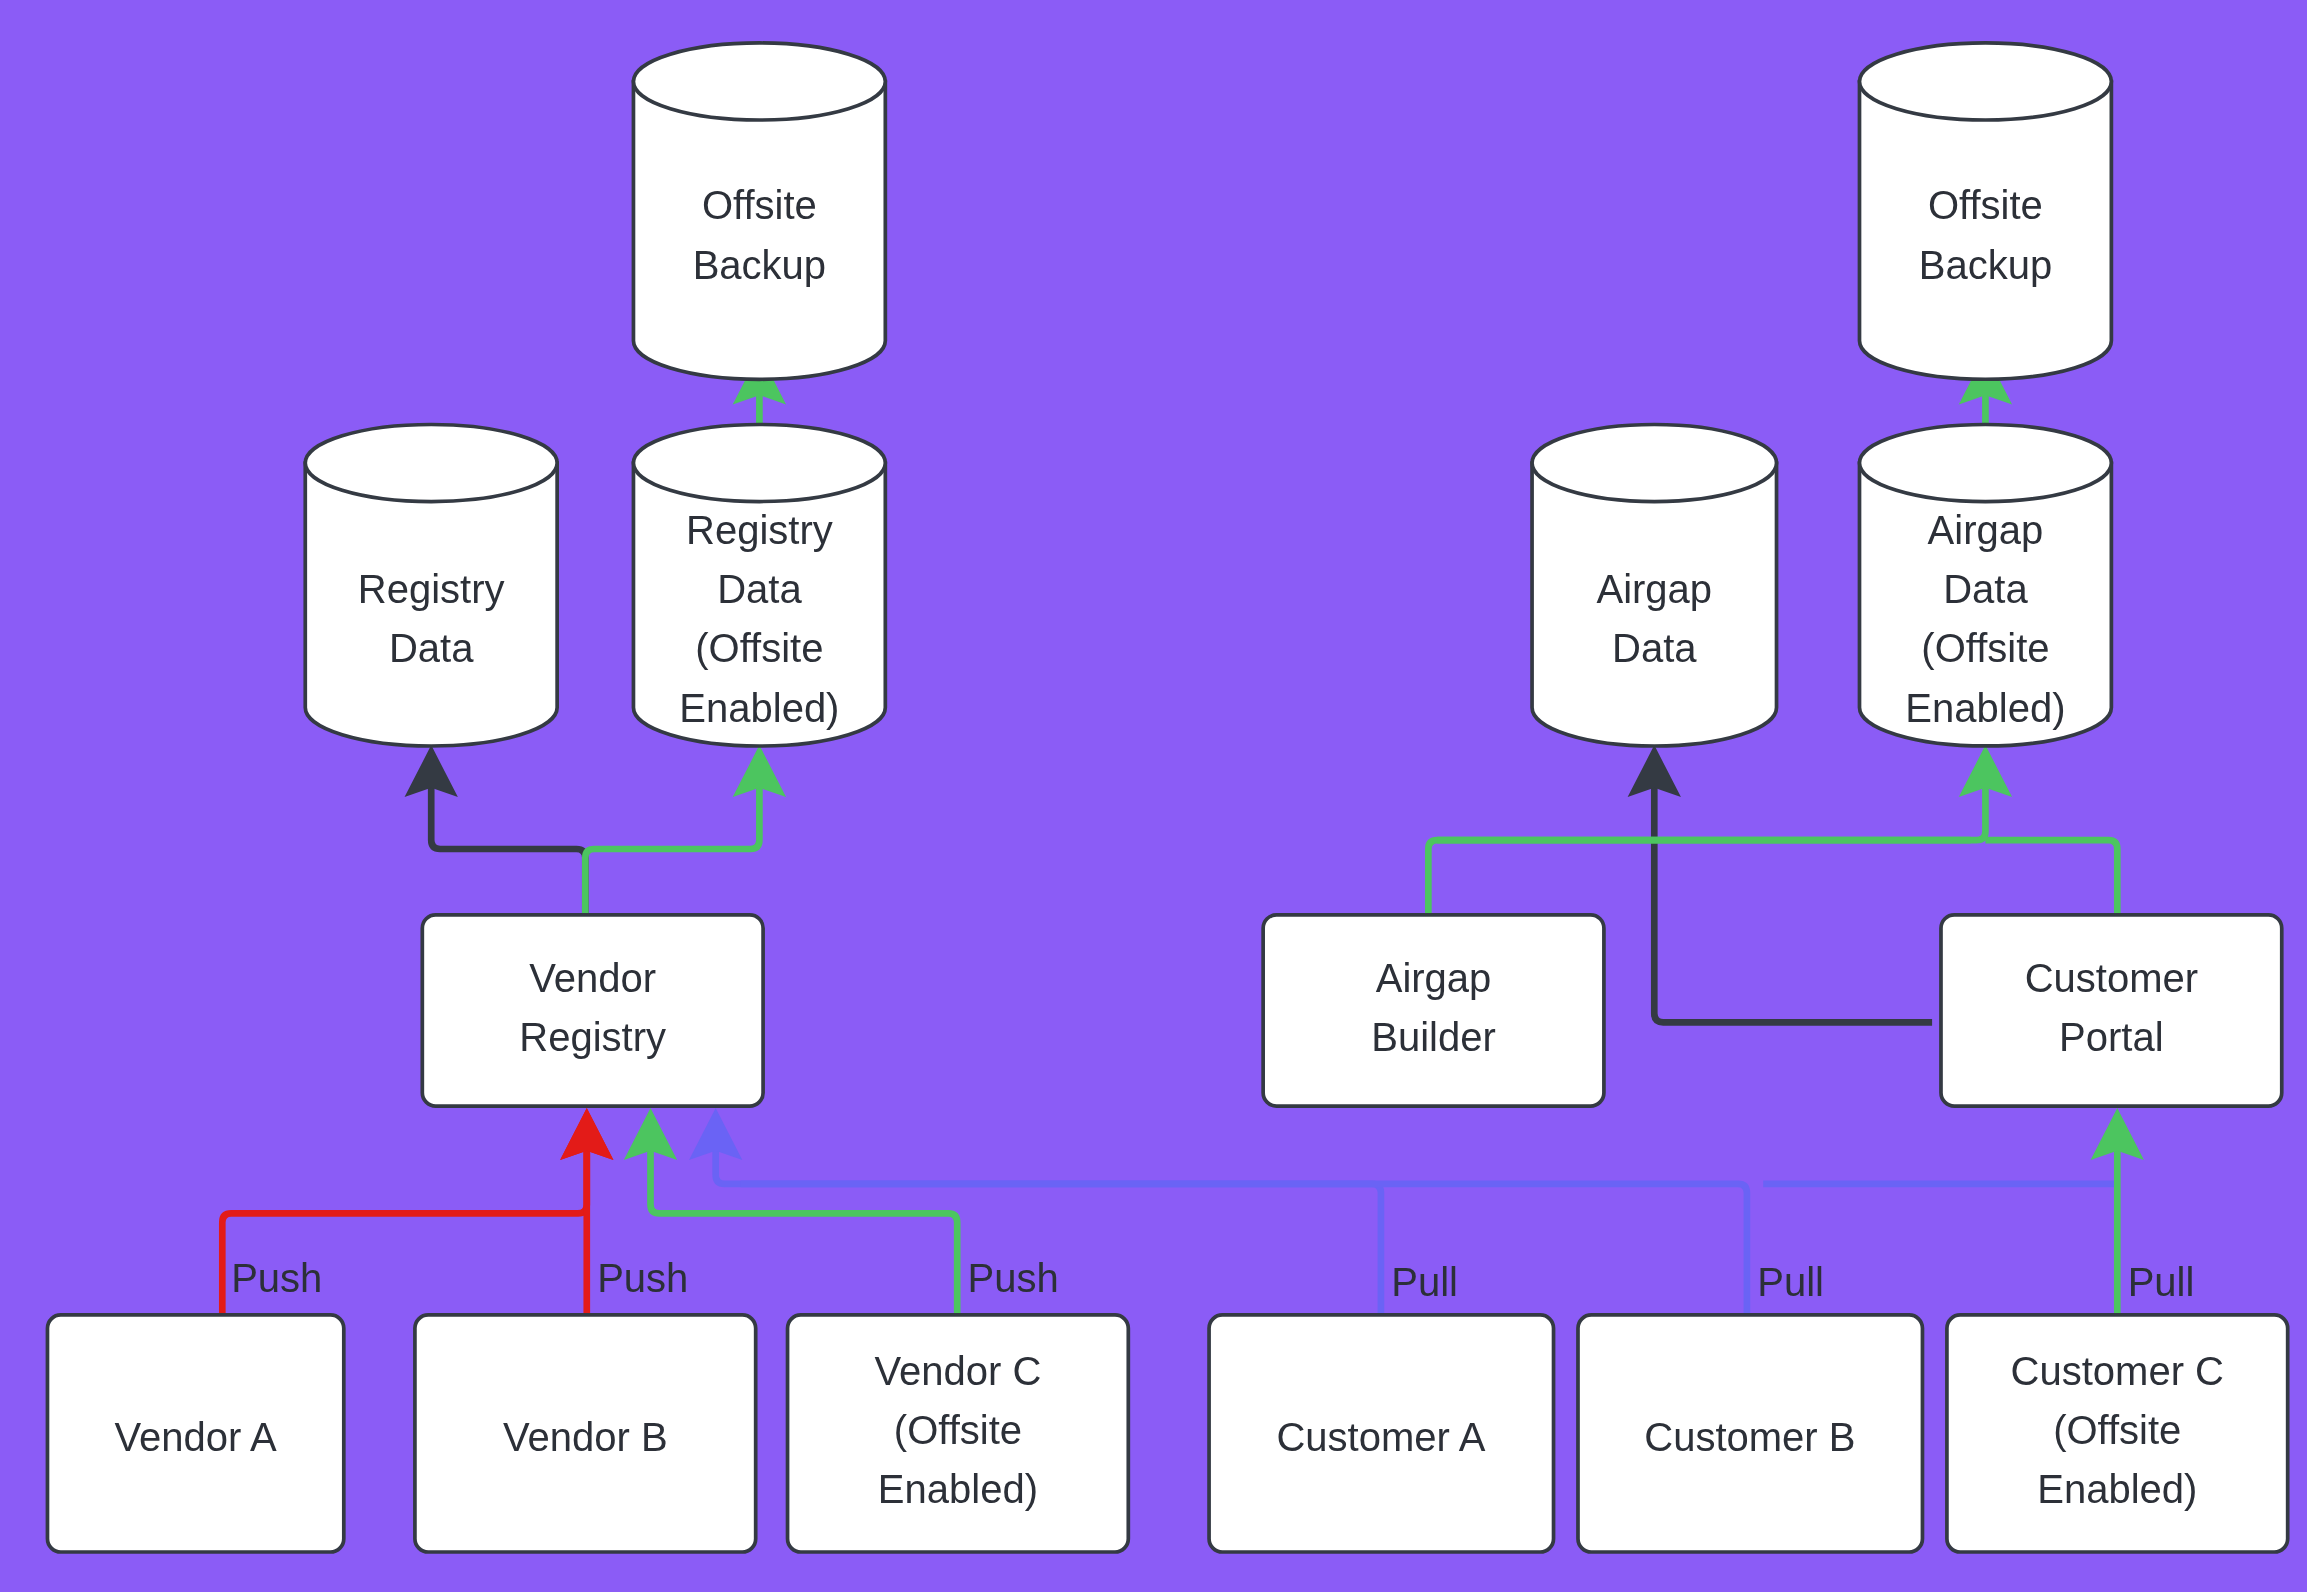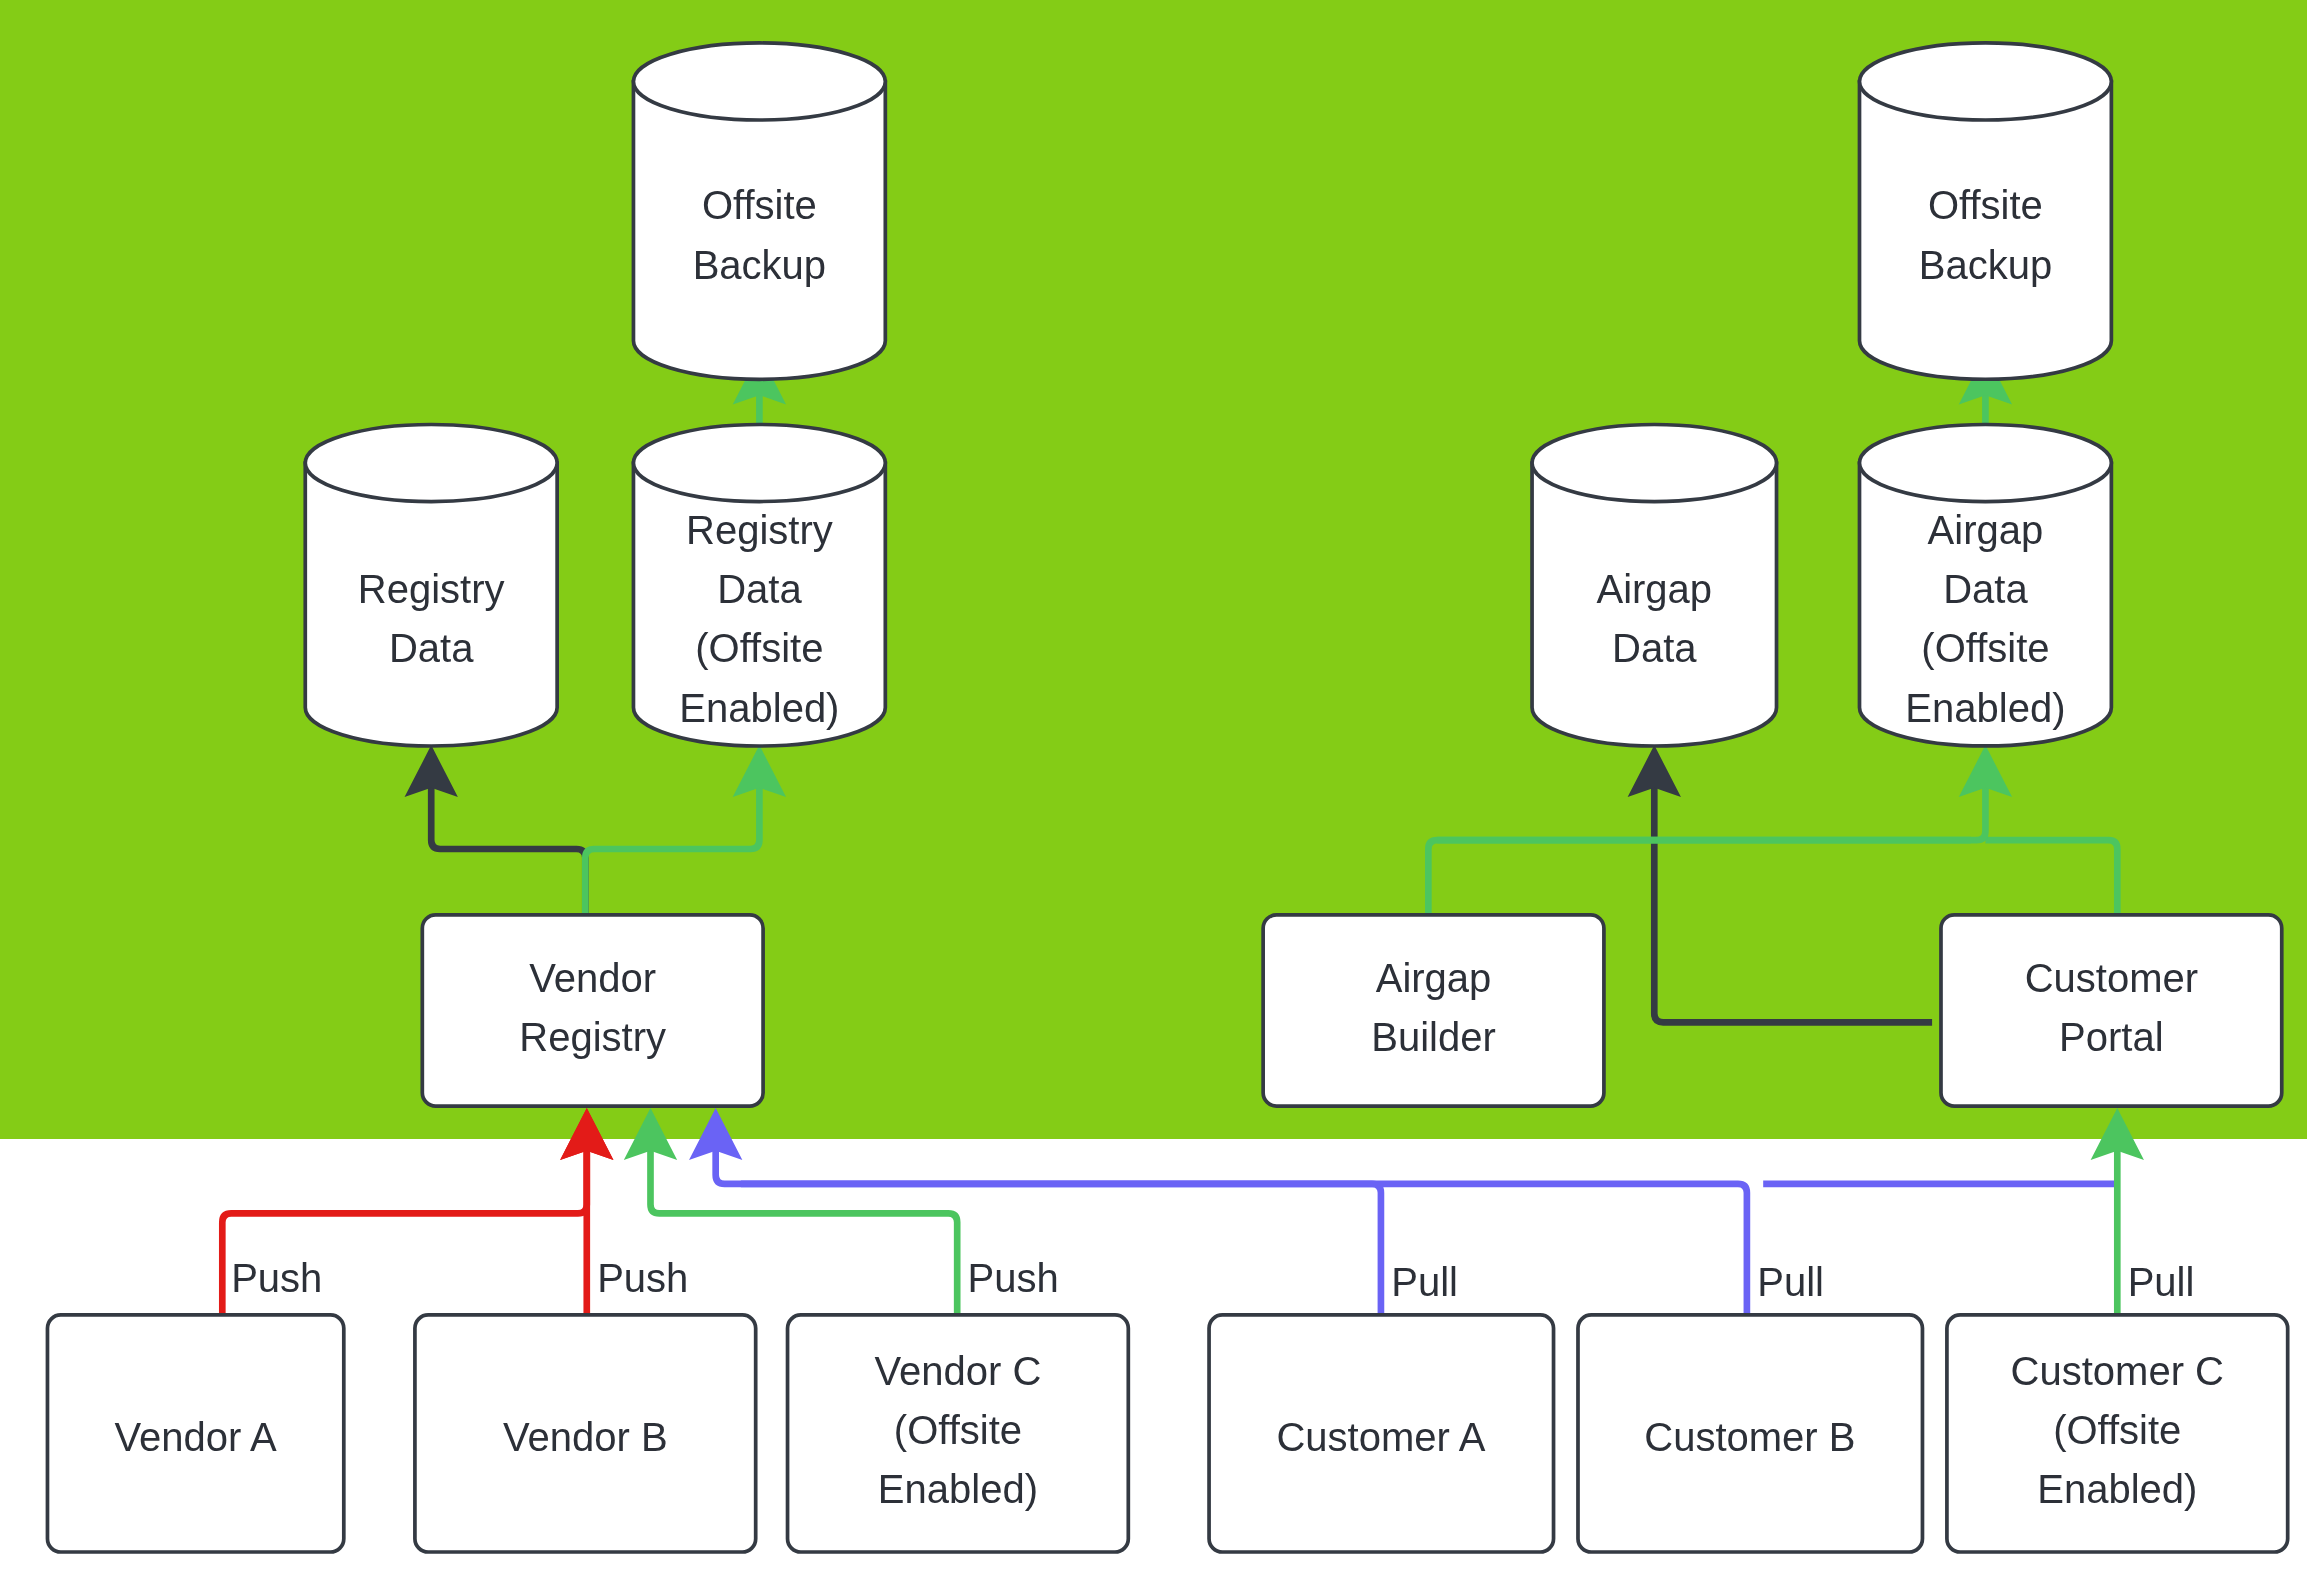--- a/index.html
+++ b/index.html
@@ -9,22 +9,22 @@
   }
   body {
     width: 2307px;
     height: 1592px;
     overflow: hidden;
     font-family: "Liberation Sans", sans-serif;
   }
   #diagram-root {
     position: relative;
     width: 2307px;
-    height: 1139px;
-    background: #84cc16;
+    height: 1592px;
+    background: #8b5cf6;
   }
   svg#diagram-svg {
     position: absolute;
     top: 0;
     left: 0;
     width: 2307px;
     height: 1592px;
     display: block;
   }
   .node-shape {

